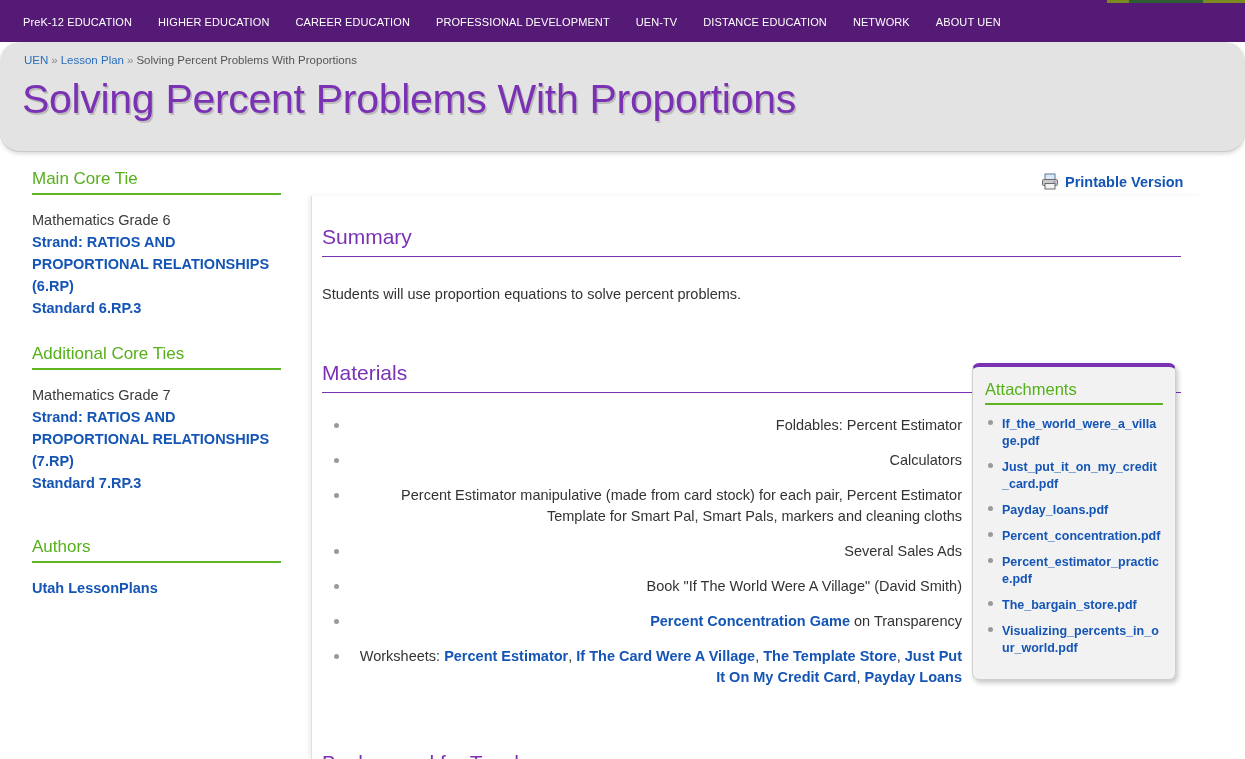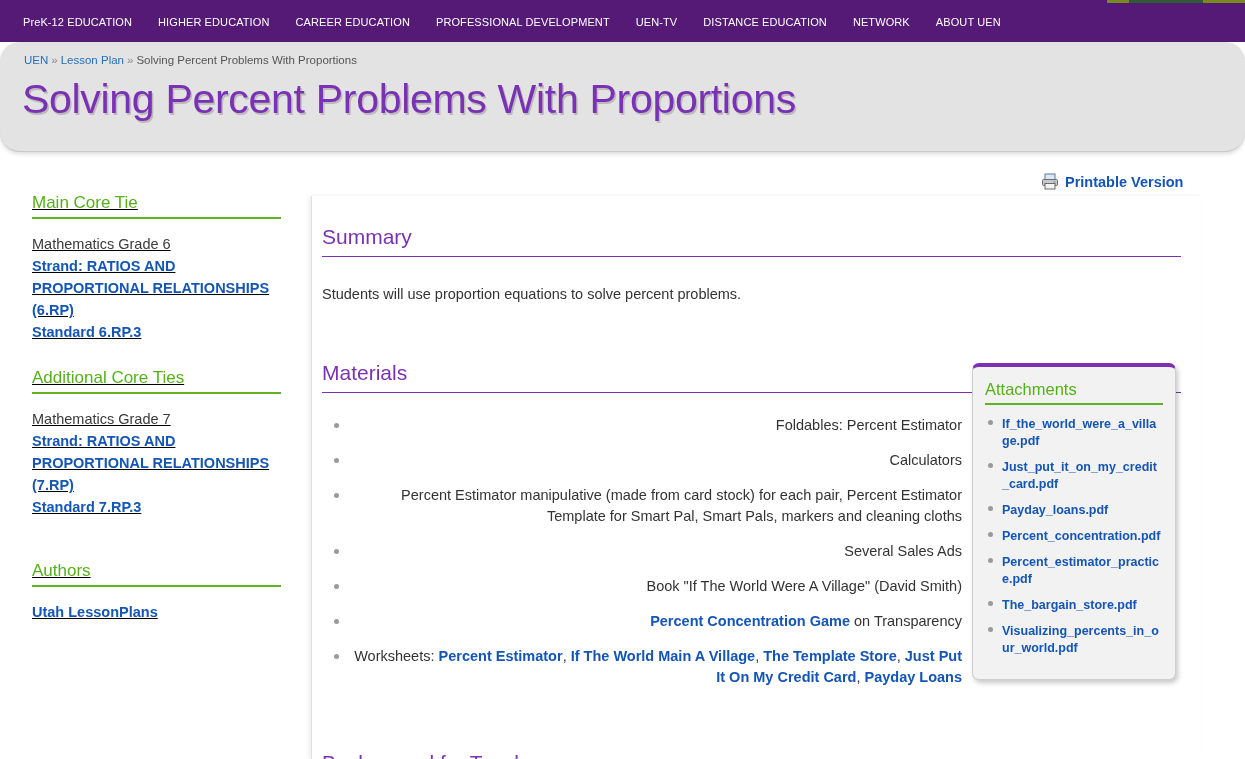--- a/index.html
+++ b/index.html
@@ -79,23 +79,22 @@
     display: flex; align-items: center; gap: 6px;
     cursor: pointer;
   }
   #printable .label {
     color: #1455b5; font-size: 14.5px; font-weight: bold;
   }
   .printer-ico { width: 18px; height: 17px; display: block; }
 
   
   #sidebar {
-    position: absolute; top: 192px; left: 32px;
+    position: absolute; top: 168px; left: 32px;
     width: 249px;
-    text-decoration: underline;
   }
   .side-h {
     color: #55b01a;
     font-size: 17px;
     font-weight: normal;
     margin: 0 0 4px 0;
     padding-bottom: 3px;
     border-bottom: 2px solid #5fb424;
     line-height: 22px;
   }
@@ -259,21 +258,21 @@
   <p id="summary-text">Students will use proportion equations to solve percent problems.</p>
 
   <h2 class="sec-h" id="materials-h">Materials</h2>
   <ul class="bul" id="materials-list">
       <li><span>Foldables: Percent Estimator</span></li>
       <li><span>Calculators</span></li>
       <li><span>Percent Estimator manipulative (made from card stock) for each pair, Percent Estimator Template for Smart Pal, Smart Pals, markers and cleaning cloths</span></li>
       <li><span>Several Sales Ads</span></li>
       <li><span>Book "If The World Were A Village" (David Smith)</span></li>
       <li><a>Percent Concentration Game</a><span> on Transparency</span></li>
-      <li><span>Worksheets: </span><a>Percent Estimator</a><span>, </span><a>If The World Main A Village</a><span>, </span><a>The Template Store</a><span>, </span><a>Just Put It On My Credit Card</a><span>, </span><a>Payday Loans</a></li>
+      <li><span>Worksheets: </span><a>Percent Estimator</a><span>, </span><a>If The Card Were A Village</a><span>, </span><a>The Template Store</a><span>, </span><a>Just Put It On My Credit Card</a><span>, </span><a>Payday Loans</a></li>
     </ul>
 
   <h2 class="sec-h" id="background-h">Background for Teachers</h2>
 
 </main>
 
 <section id="attachments">
   <h2 id="attach-h">Attachments</h2>
   <ul class="attach-list" id="attach-list">
       <li><a>If_the_world_were_a_village.pdf</a></li>

